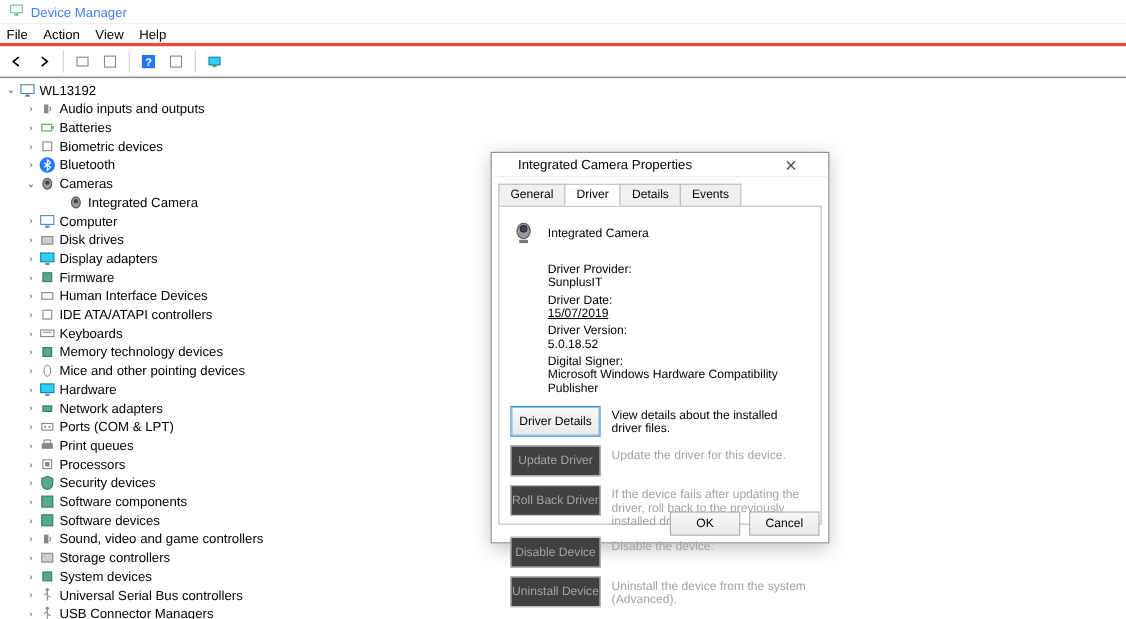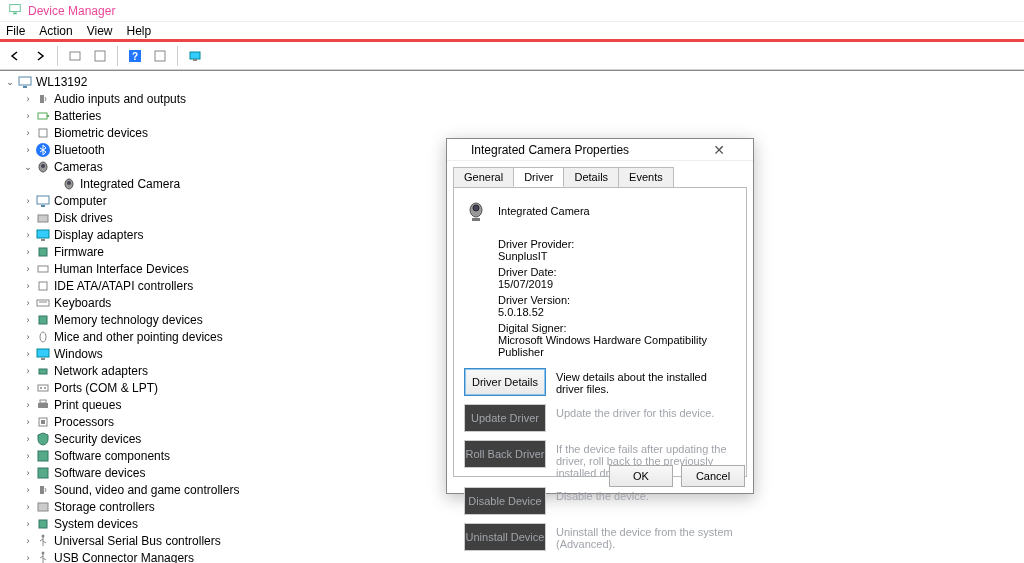--- a/index.html
+++ b/index.html
@@ -1,17 +1,17 @@
 <!DOCTYPE html>
 <html><head>
   <meta charset="utf-8">
   <style>
     * { margin: 0; padding: 0; box-sizing: border-box; }
     body { font-family: "Segoe UI", Tahoma, sans-serif; font-size: 12px; background: #fff; color: #000; width: 1024px; height: 563px; overflow: hidden; position: relative; }
-    .title-bar { height: 22px; padding: 3px 8px; color: #ec4899; font-size: 12px; border-bottom: 1px solid #eee; display: flex; align-items: center; gap: 6px; }
+    .title-bar { height: 22px; padding: 3px 8px; color: #3b82f6; font-size: 12px; border-bottom: 1px solid #eee; display: flex; align-items: center; gap: 6px; }
     .title-bar svg { width: 14px; height: 14px; }
     .menu-bar { height: 20px; padding: 2px 6px; display: flex; gap: 14px; font-size: 12px; border-bottom: 3px solid #ef4444; }
     .menu-item { cursor: default; }
     .toolbar { height: 28px; padding: 2px 4px; display: flex; align-items: center; gap: 3px; border-bottom: 1px solid #d0d0d0; }
     .tb-btn { width: 22px; height: 22px; display: flex; align-items: center; justify-content: center; border: 1px solid transparent; }
     .tb-sep { width: 1px; height: 20px; background: #ccc; margin: 0 3px; }
     .content { position: absolute; top: 70px; left: 0; right: 0; bottom: 0; overflow: auto; border-top: 1px solid #888; }
     .tree-root { padding: 2px 0; }
     .tree-row { display: flex; align-items: center; height: 17px; padding-left: 4px; white-space: nowrap; cursor: default; }
     .expander { width: 12px; height: 12px; display: inline-flex; align-items: center; justify-content: center; font-size: 9px; color: #555; }
@@ -259,21 +259,21 @@
         <span class="tree-label">Mice and other pointing devices</span>
       </div>
       <div class="tree-row lvl1">
         <span class="expander">›</span>
         <span class="icon-slot">
           <svg width="16" height="16">
             <rect x="2" y="3" width="12" height="8" fill="#3cf" stroke="#089"></rect>
             <rect x="6" y="12" width="4" height="2" fill="#888"></rect>
           </svg>
         </span>
-        <span class="tree-label">Windows</span>
+        <span class="tree-label">Hardware</span>
       </div>
       <div class="tree-row lvl1">
         <span class="expander">›</span>
         <span class="icon-slot">
           <svg width="16" height="16">
             <rect x="4" y="6" width="8" height="5" fill="#5a8" stroke="#376"></rect>
           </svg>
         </span>
         <span class="tree-label">Network adapters</span>
       </div>
@@ -410,21 +410,21 @@
       </span>
       <span>Integrated Camera</span>
     </div>
     <div id="props" style="margin-left:34px;">
         <div class="prop-row">
           <div class="prop-label">Driver Provider:</div>
           <div style="flex: 1 1 0%;">SunplusIT</div>
         </div>
         <div class="prop-row">
           <div class="prop-label">Driver Date:</div>
-          <div style="flex: 1 1 0%;">15/07/2019</div>
+          <div style="flex: 1 1 0%; text-decoration: underline;">15/07/2019</div>
         </div>
         <div class="prop-row">
           <div class="prop-label">Driver Version:</div>
           <div style="flex: 1 1 0%;">5.0.18.52</div>
         </div>
         <div class="prop-row">
           <div class="prop-label">Digital Signer:</div>
           <div style="flex: 1 1 0%;">Microsoft Windows Hardware Compatibility Publisher</div>
         </div>
       </div>

